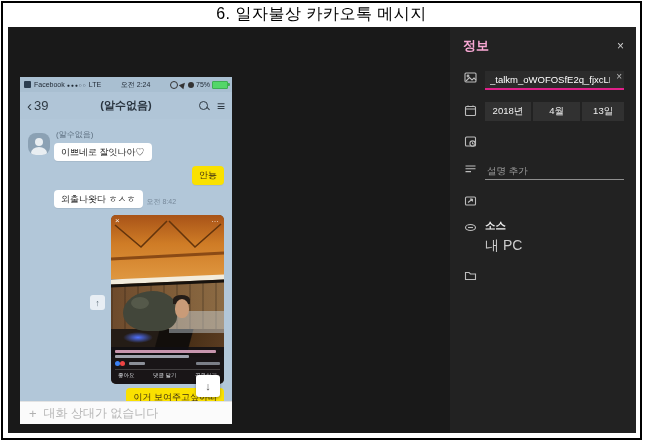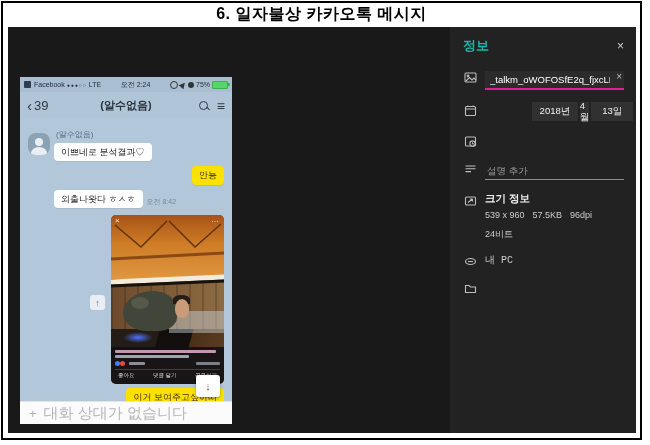--- a/index.html
+++ b/index.html
@@ -1,18 +1,18 @@
 <!DOCTYPE html>
 <html><head>
 <meta charset="utf-8">
 <style>
   html,body { margin:0; padding:0; }
   body { width:650px; height:445px; background:#fff; font-family:"Liberation Sans",sans-serif; position:relative; overflow:hidden; }
   .frame { position:absolute; left:1px; top:1px; width:641px; height:439px; border:2px solid #000; box-sizing:border-box; background:#fff; }
-  .title-bar { height:23px; display:flex; align-items:center; justify-content:center; font-size:16px; font-weight:700; color:#000; letter-spacing:0.5px; }
+  .title-bar { height:23px; display:flex; align-items:center; justify-content:center; font-size:16px; font-weight:400; color:#000; letter-spacing:0.5px; }
   .main { position:absolute; left:5px; right:4px; top:24px; bottom:5px; display:flex; }
   .photo-viewer { flex:1; background:#191919; position:relative; }
 
   
   .phone { position:absolute; left:12px; top:50px; width:212px; height:347px; background:#b2c7d9; display:flex; flex-direction:column; overflow:hidden; }
   .p-status { height:15px; background:#a9bfd1; display:flex; align-items:center; padding:0 4px; font-size:7px; color:#1f2833; gap:2px; flex:0 0 15px; }
   .app-sq { width:7px; height:7px; background:#2c3e50; border-radius:1px; margin-right:1px; }
   .sig { font-size:5px; letter-spacing:1px; color:#1f2833; }
   .sp { flex:1; }
   .icon-rotlock { width:6px; height:6px; border:1px solid #333; border-radius:50%; }
@@ -68,42 +68,42 @@
   .rc.b { background:#3b82f6; }
   .rc.r { background:#ef4444; margin-left:-2px; }
   .rbar { width:16px; height:3px; background:#8b8f98; border-radius:1px; margin-left:2px; }
   .rbar2 { width:24px; height:3px; background:#7b7f88; border-radius:1px; margin-left:auto; }
   .fb-btns { display:flex; justify-content:space-between; margin-top:3px; padding:2px 3px 0 3px; border-top:1px solid rgba(255,255,255,0.18); font-size:5.5px; color:#d4d6da; }
 
   .scroll-btn { position:absolute; right:12px; top:256px; width:24px; height:22px; background:#fff; border-radius:3px; box-shadow:0 1px 3px rgba(0,0,0,0.35); display:flex; align-items:center; justify-content:center; font-size:11px; color:#555; z-index:5; }
 
   .p-input { height:22px; flex:0 0 22px; background:#fbfbfb; border-top:1px solid #e3e3e3; display:flex; align-items:center; gap:7px; padding:0 9px; }
   .plus { font-size:13px; color:#b0b0b0; line-height:1; }
-  .p-input-text { font-size:15px; color:#b6b6b6; }
+  .p-input-text { font-size:12px; color:#b6b6b6; }
 
   
   .info-panel { width:186px; background:#222222; position:relative; color:#e8e8e8; padding:10px 12px 0 13px; box-sizing:border-box; }
   .ip-head { display:flex; align-items:center; margin-bottom:14px; }
-  .ip-title { font-size:13px; font-weight:700; color:#14b8a6; }
+  .ip-title { font-size:13px; font-weight:700; color:#f9a8d4; }
   .ip-close { margin-left:auto; font-size:12px; color:#cfcfcf; cursor:default; }
   .irow { display:flex; gap:8px; margin-bottom:12px; }
   .iicon { flex:0 0 14px; width:14px; display:flex; justify-content:center; padding-top:2px; }
   .iicon svg { stroke:#bdbdbd; fill:none; stroke-width:1.1; }
   .icontent { flex:1; min-width:0; }
   .fname-wrap { position:relative; }
   .fname { width:100%; box-sizing:border-box; background:#2b2b2b; border:none; border-bottom:2px solid #e0218a; color:#fff; font-size:9.5px; padding:3px 14px 3px 5px; font-family:"Liberation Sans",sans-serif; outline:none; }
   .fname-x { position:absolute; right:2px; top:2px; font-size:10px; color:#bbb; }
   .segs { display:flex; gap:2px; }
   .seg { background:#313131; height:19px; display:flex; align-items:center; justify-content:center; font-size:9.5px; color:#f0f0f0; }
-  .seg.s1 { flex:0 0 33%;margin-left:47px; } .seg.s2 { flex:1; } .seg.s3 { flex:0 0 30%; }
+  .seg.s1 { flex:0 0 33%; } .seg.s2 { flex:1; } .seg.s3 { flex:0 0 30%; }
   .desc { width:100%; box-sizing:border-box; background:transparent; border:none; border-bottom:1px solid #8f8f8f; color:#ddd; font-size:9.5px; padding:3px 2px; font-family:"Liberation Sans",sans-serif; outline:none; }
   .desc::placeholder { color:#9c9c9c; }
   .slabel { font-size:10.5px; color:#ededed; font-weight:600; margin-bottom:4px; }
   .svals { font-size:9px; color:#cccccc; display:flex; gap:8px; flex-wrap:wrap; }
-  .sval1 { font-size:10px; color:#cccccc;font-family:Liberation Mono, monospace; }
+  .sval1 { font-size:14px; color:#cccccc; }
   .pathflex { display:flex; gap:6px; }
   .pathtxt { flex:1; min-width:0; font-size:8.5px; line-height:1.3; color:#b8568f; word-break:break-all; }
   .copybtn { flex:0 0 14px; display:flex; align-items:center; }
   .copybtn svg { stroke:#c9c9c9; fill:none; stroke-width:1.1; }
 </style>
 </head>
 <body>
 
 <div class="frame">
   <div class="title-bar">6. 일자불상 카카오톡 메시지</div>
@@ -141,21 +141,21 @@
         </div>
 
         <div class="p-chat">
           <div class="avatar">
             <span class="head"></span>
               <span class="body"></span>
           </div>
           <div class="msgs">
             <div class="sender">(알수없음)</div>
             <div class="row">
-              <div class="bub">이쁘네로 분석결과♡</div>
+              <div class="bub">이쁘네로 잘잇나아♡</div>
             </div>
             <div class="row rright">
               <div class="bub ybub">안뇽</div>
             </div>
             <div class="row">
               <div class="bub">외출나왓다 ㅎㅅㅎ</div>
               <span class="tstamp">오전 8:42</span>
             </div>
 
             <div class="photo-wrap">
@@ -268,39 +268,31 @@
         </span>
       </div>
 
       <div class="irow">
         <span class="iicon">
           <svg width="13" height="13" viewBox="0 0 13 13">
               <rect x="1.5" y="3" width="10" height="8" rx="1"></rect>
               <path d="M4,8.5 L8.5,5 M8.5,5 H6 M8.5,5 V7.5"></path>
             </svg>
         </span>
-        <span class="icontent">
-          <div class="slabel">크기 정보</div>
-          <div class="svals">
-            <span>539 x 960</span>
-            <span>57.5KB</span>
-            <span>96dpi</span>
-            <span>24비트</span>
-          </div>
-        </span>
       </div>
 
       <div class="irow">
         <span class="iicon">
           <svg width="13" height="13" viewBox="0 0 13 13">
               <ellipse cx="6.5" cy="6.5" rx="5" ry="3"></ellipse>
               <path d="M4,6.5 H9"></path>
             </svg>
         </span>
         <span class="icontent">
+          <div class="slabel">소스</div>
           <div class="sval1">내 PC</div>
         </span>
       </div>
 
       <div class="irow">
         <span class="iicon">
           <svg width="13" height="13" viewBox="0 0 13 13">
               <path d="M1.5,3.5 H5 L6.5,5 H11.5 V10.5 H1.5 Z"></path>
             </svg>
         </span>

